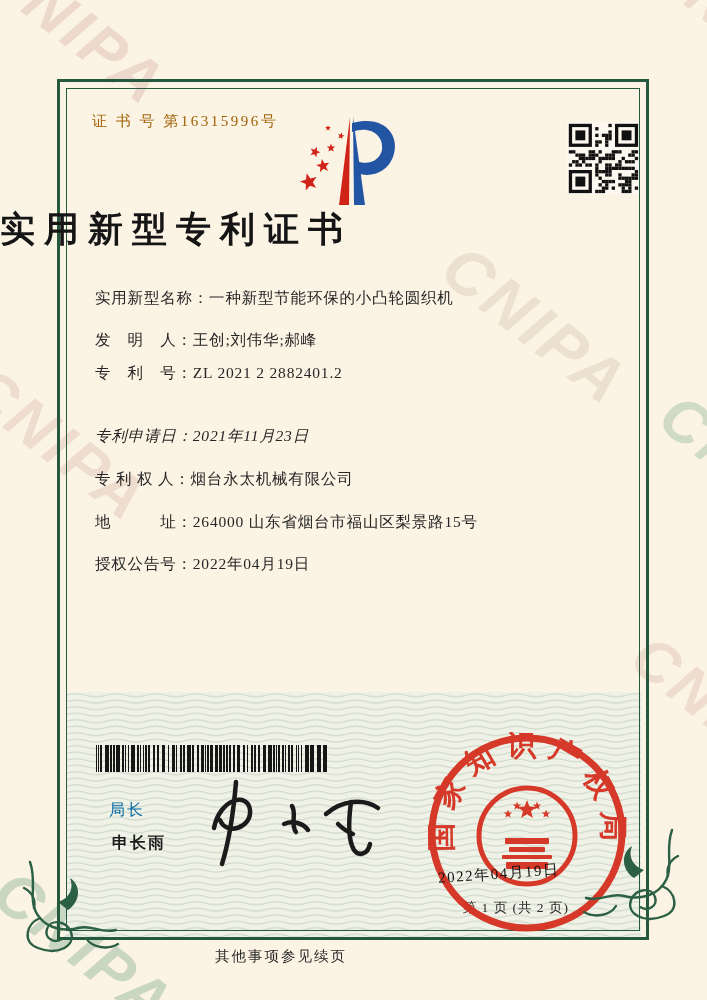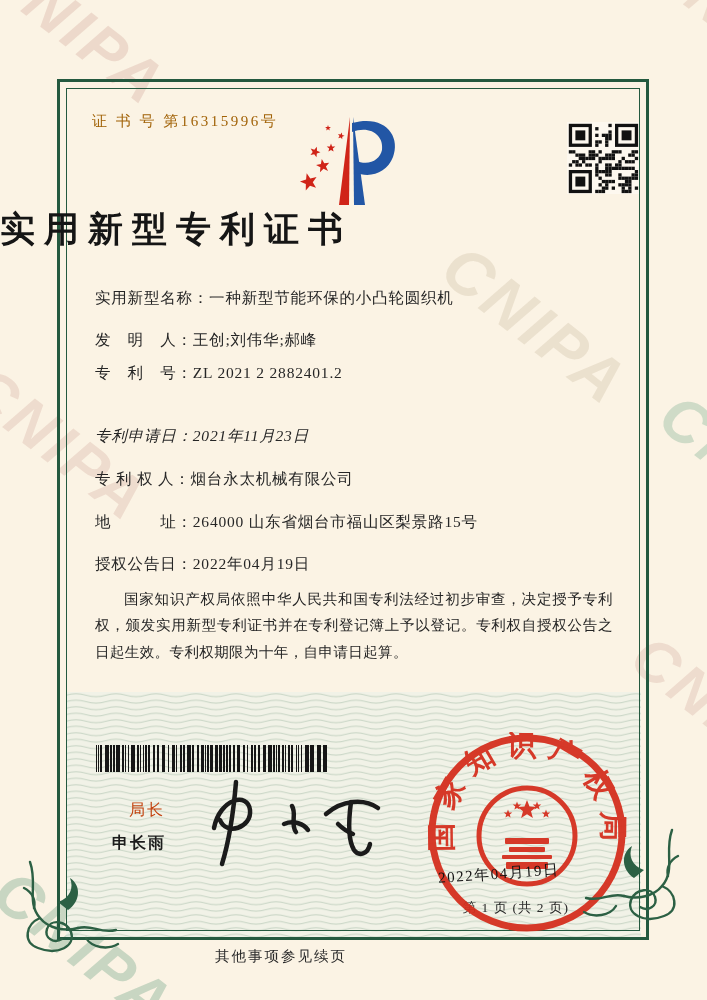--- a/index.html
+++ b/index.html
@@ -49,21 +49,21 @@
   .field-label{color:#262626;}
   .grant-no{position:absolute;left:270px;top:0;white-space:nowrap;}
   .grant-wrap{position:relative;}
 
   .paras{position:absolute;left:95px;top:586px;width:518px;z-index:3;
     font-size:14.5px;line-height:1.82;color:#242424;text-align:justify;letter-spacing:.4px;}
   .paras p{margin:0;text-indent:2em;}
 
   .barcode{position:absolute;left:95px;top:745px;z-index:3;}
 
-  .sig-title{position:absolute;left:129px;top:800px;font-size:16px;letter-spacing:2px;z-index:3;color:#c2410c;font-family:Liberation Mono, monospace;}
+  .sig-title{position:absolute;left:109px;top:800px;font-size:16px;letter-spacing:2px;z-index:3;color:#0369a1;font-family:Liberation Mono, monospace;}
   .sig-name{position:absolute;left:112px;top:833px;font-size:16px;letter-spacing:2px;z-index:3;color:#1c1c1c;font-weight:bold;}
   .sig-script{position:absolute;left:196px;top:776px;z-index:3;}
 
   .seal{position:absolute;left:420px;top:732px;z-index:4;opacity:.95;}
   .seal-date{
     position:absolute;left:438px;top:862px;width:195px;z-index:5;
     font-size:15px;letter-spacing:1.5px;color:#141414;transform:rotate(-4deg);white-space:nowrap;
   }
 
   .page-info{position:absolute;left:0;top:899px;width:569px;text-align:right;font-size:13.5px;color:#2a2a2a;z-index:3;letter-spacing:1px;}
@@ -260,25 +260,24 @@
 <div class="field-row fr3">
   <span class="field-label">专利申请日：</span><span>2021年11月23日</span>
 </div>
 <div class="field-row fr4">
   <span class="field-label">专 利 权 人：</span><span>烟台永太机械有限公司</span>
 </div>
 <div class="field-row fr5">
   <span class="field-label">地　　　址：</span><span>264000 山东省烟台市福山区梨景路15号</span>
 </div>
 <div class="field-row fr6 grant-wrap">
-  <span>授权公告日：</span><span>2022年04月19日</span>
+  <span>授权公告号：</span><span>2022年04月19日</span>
 </div>
 
 <div class="paras">
-  <p>国家知识产权局依照中华人民共和国专利法经过初步审查，决定授予专利权，颁发实用新型专利证书并在专利登记簿上予以登记。专利权自授权公告之日起生效。专利权期限为十年，自申请日起算。</p>
 </div>
 
 <svg class="barcode" width="236" height="27" viewBox="0 0 236 27">
   <g id="barcode-bars" fill="#161616">
       <rect x="1" y="0" width="1" height="27"></rect>
       <rect x="3" y="0" width="1" height="27"></rect>
       <rect x="5" y="0" width="2" height="27"></rect>
       <rect x="10" y="0" width="4" height="27"></rect>
       <rect x="15" y="0" width="2" height="27"></rect>
       <rect x="18" y="0" width="2" height="27"></rect>

